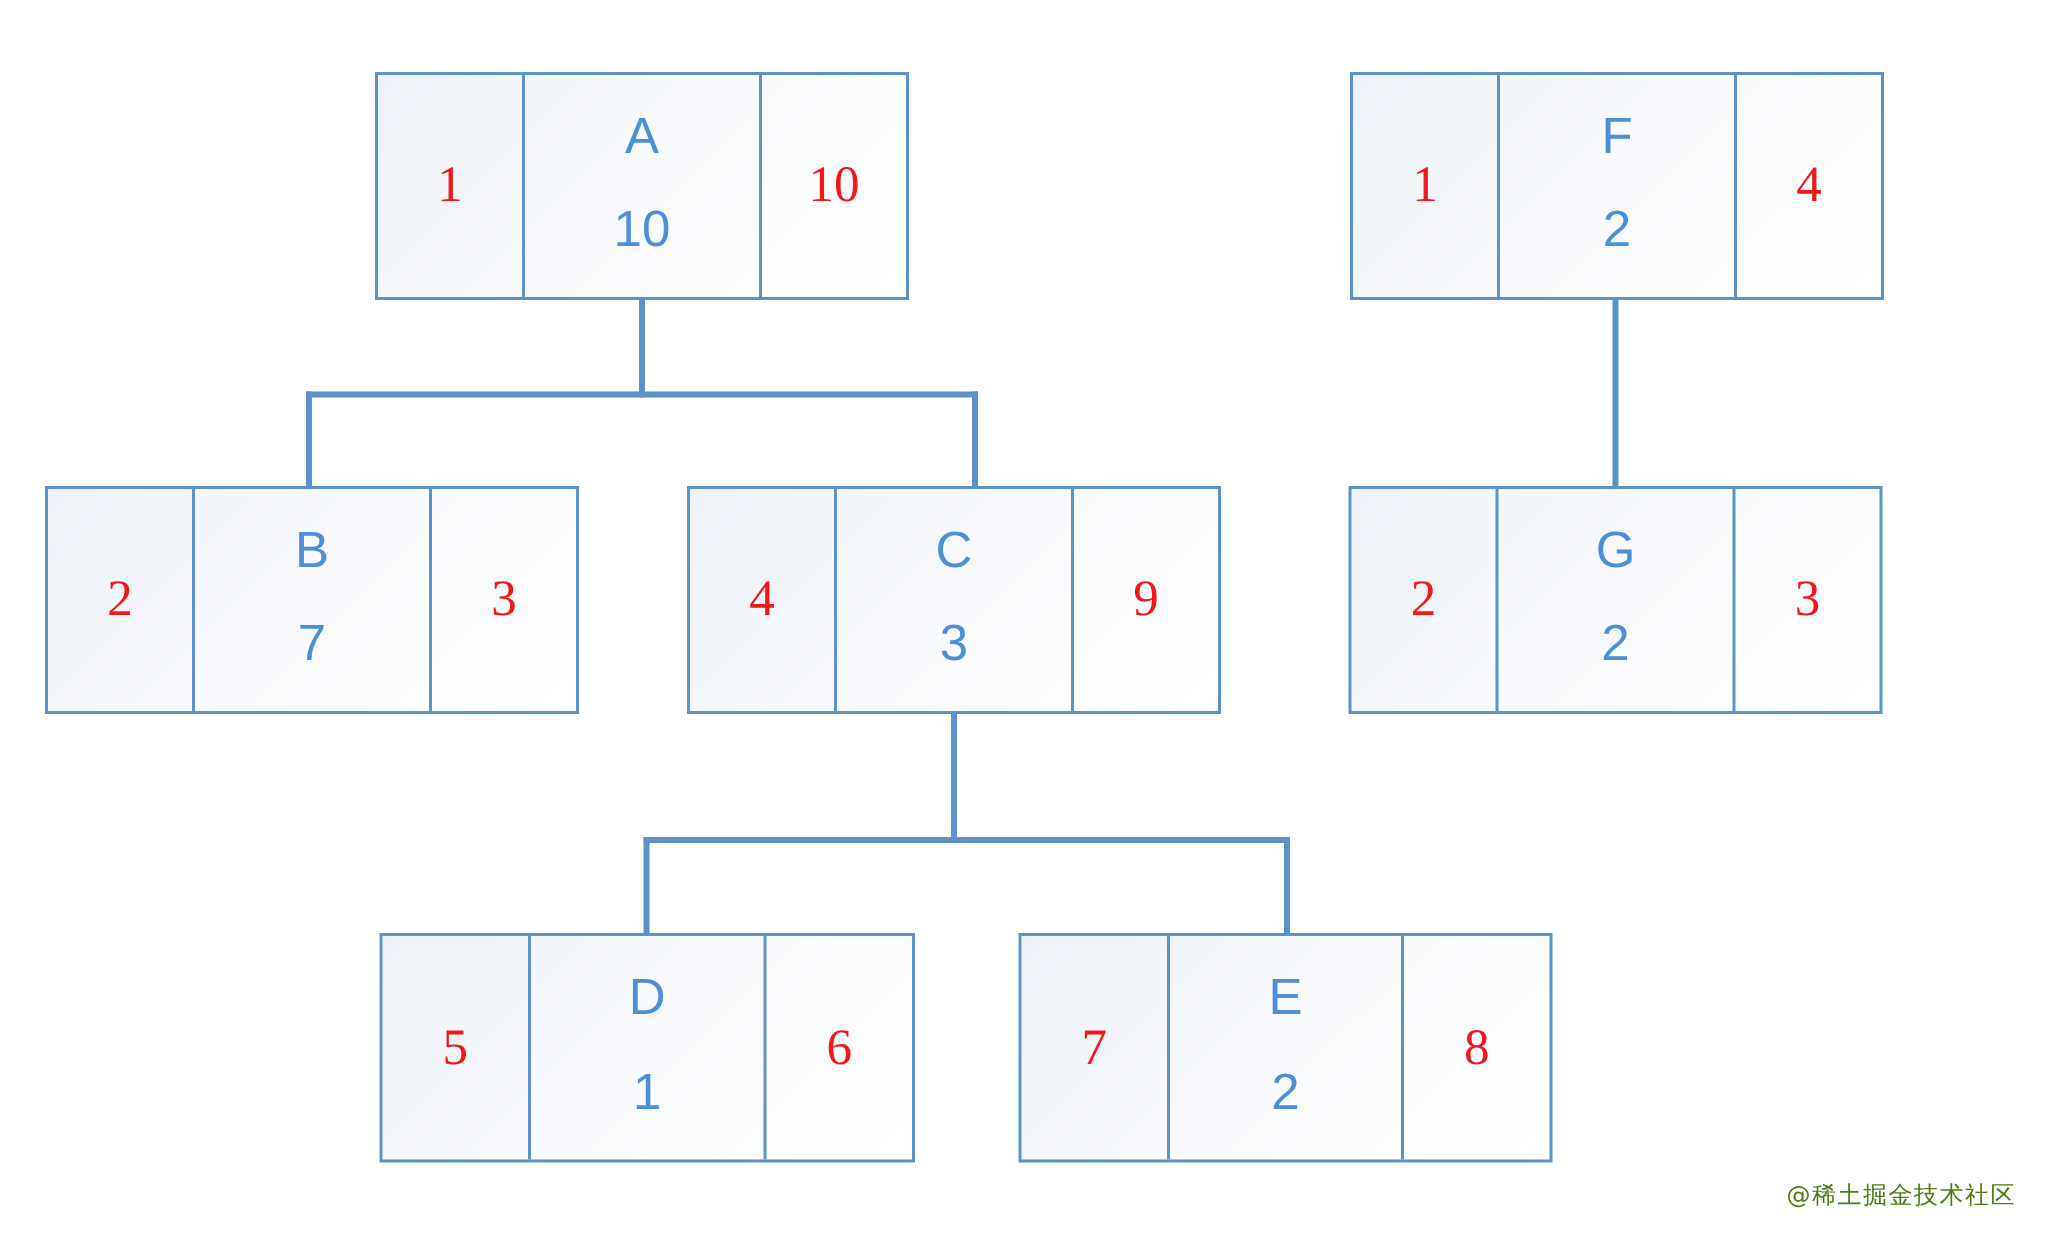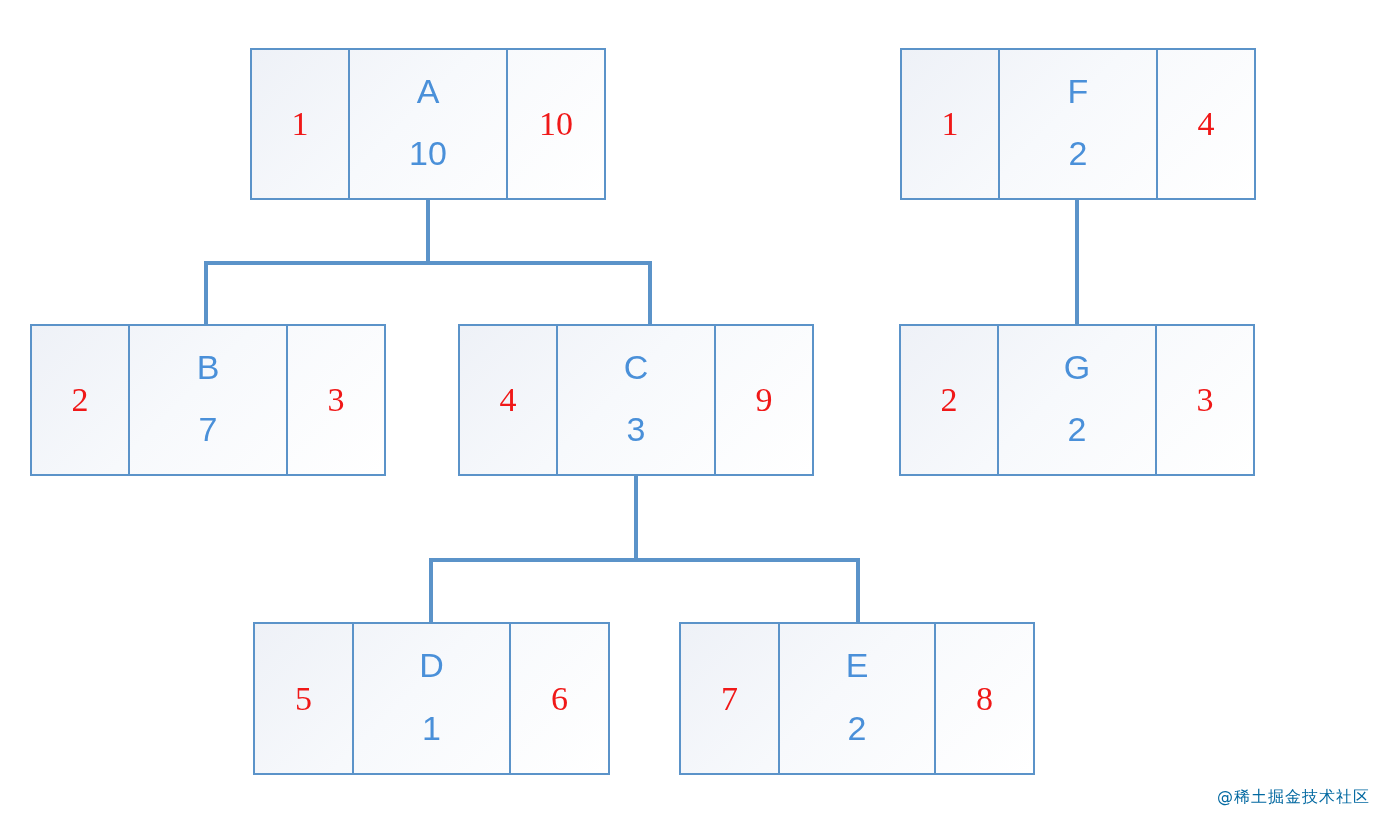--- a/index.html
+++ b/index.html
@@ -69,23 +69,23 @@
   }
   .val {
     color: #4a90d9;
     font-size: 34px;
     line-height: 1;
     font-family: "Liberation Sans", sans-serif;
     font-weight: 400;
   }
   #watermark {
     position: absolute;
-    right: 4px;
+    right: 30px;
     bottom: 16px;
-    color: #0369a1;
+    color: #4d7c0f;
     font-size: 16px;
     letter-spacing: 1px;
     font-family: "DejaVu Sans", sans-serif;
     user-select: none;
     z-index: 3;
   }
 </style>
 </head>
 <body>
 

